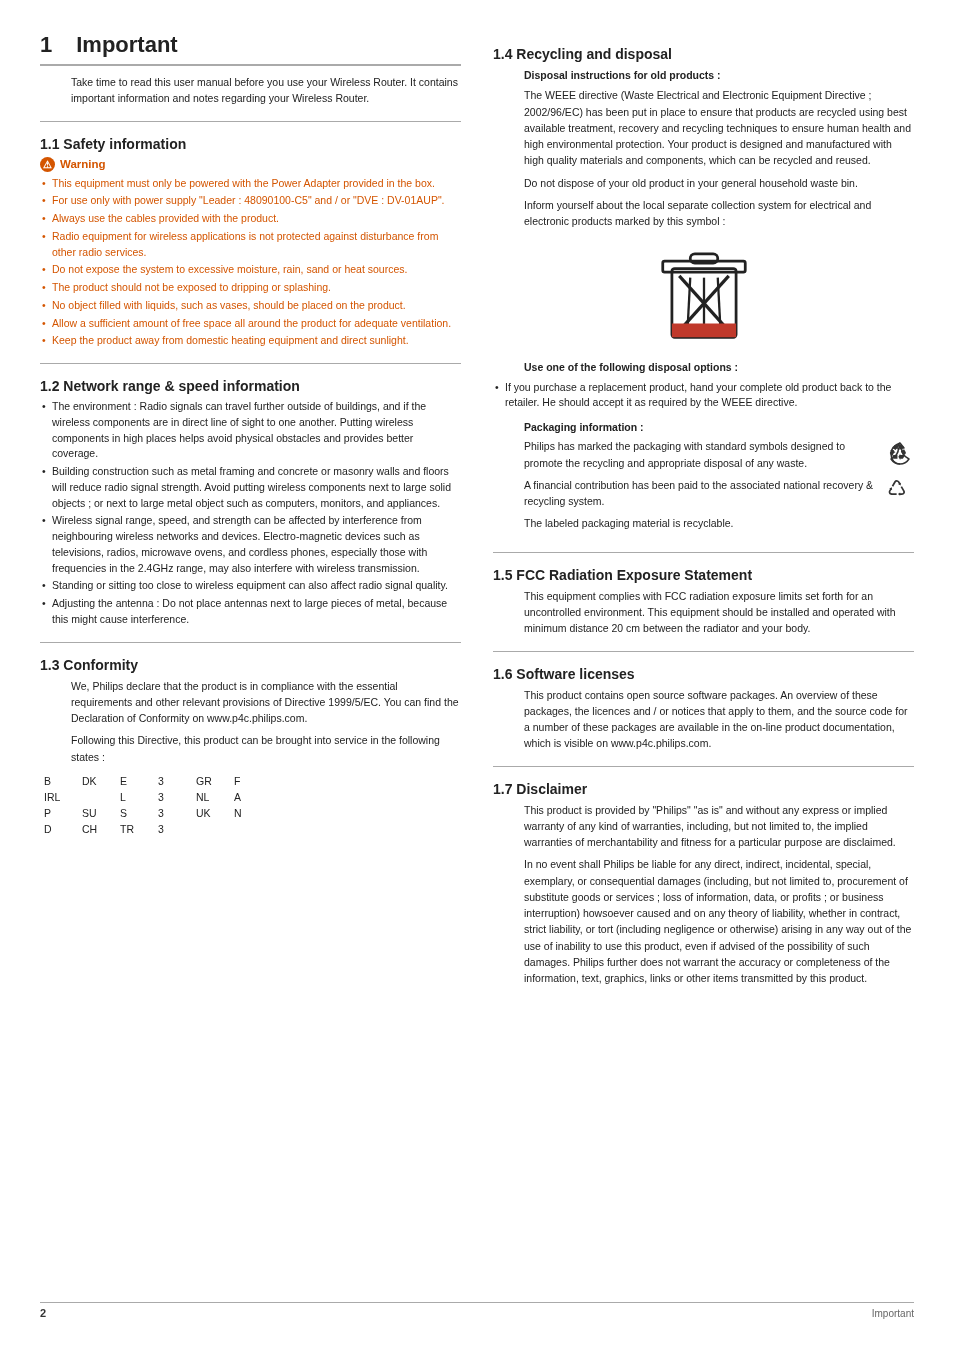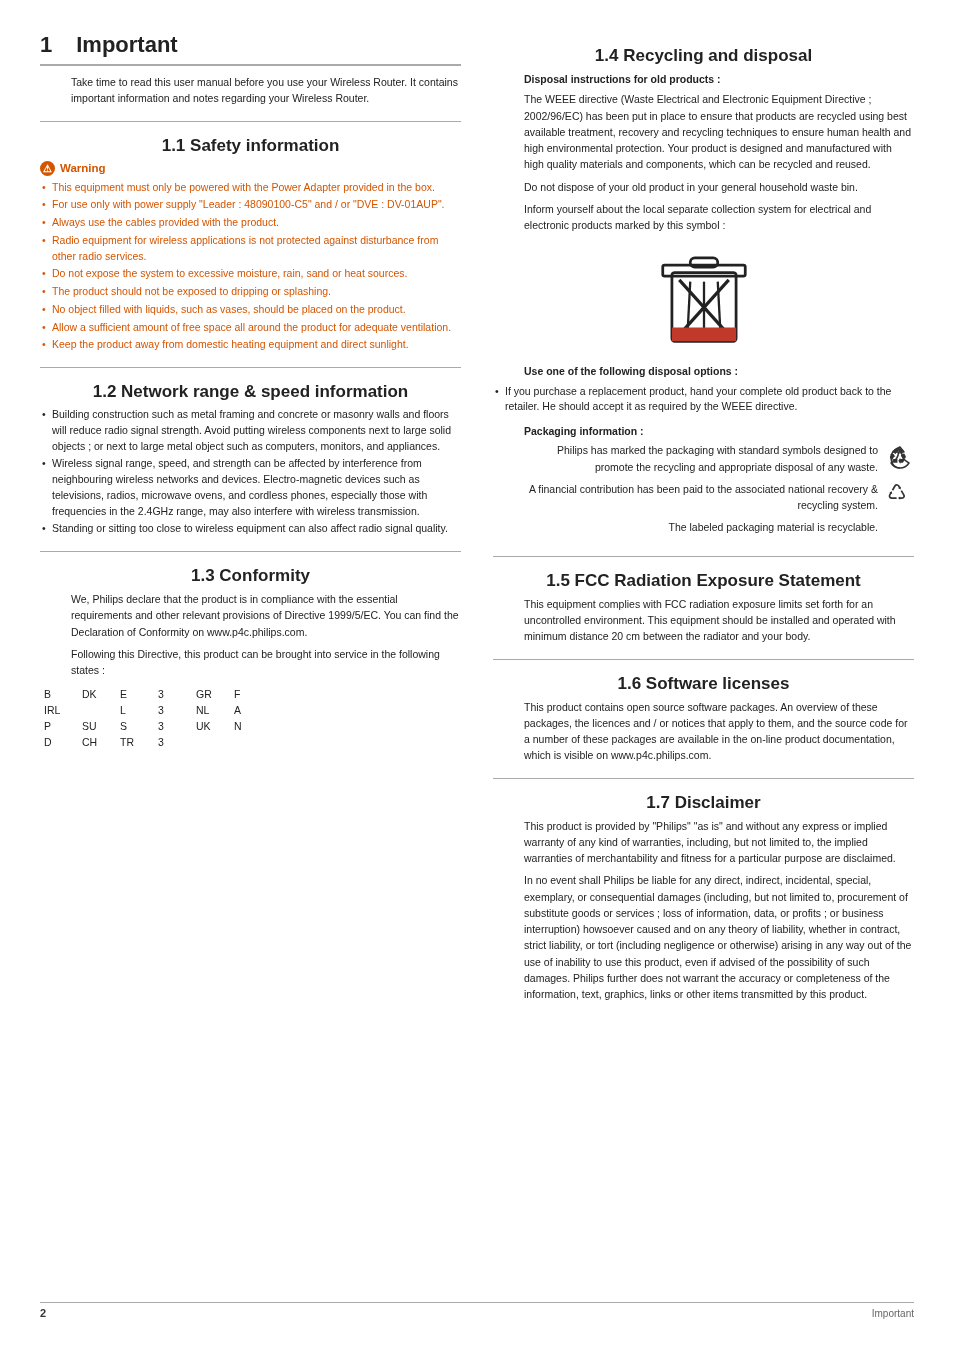--- a/index.html
+++ b/index.html
@@ -36,25 +36,24 @@
       font-size: 22px;
       font-weight: bold;
       margin-right: 12px;
     }
     .section-divider {
       border: none;
       border-top: 1px solid #aaa;
       margin: 14px 0;
     }
     .section-title {
-      font-size: 17px;
+      font-size: 14px;
       font-weight: bold;
       margin-top: 14px;
       margin-bottom: 5px;
-      text-align: center;
     }
     .warning-label {
       color: #d45500;
       font-weight: bold;
       font-size: 11.5px;
       margin-bottom: 4px;
       display: flex;
       align-items: center;
       gap: 5px;
     }
@@ -134,21 +133,20 @@
       width: 120px;
       height: 110px;
     }
     .packaging-row {
       display: flex;
       align-items: flex-start;
       gap: 8px;
     }
     .packaging-text {
       flex: 1;
-      text-align: right;
     }
     .packaging-icons {
       display: flex;
       flex-direction: column;
       align-items: center;
       gap: 6px;
       padding-top: 2px;
     }
     .footer-bar {
       display: flex;
@@ -197,23 +195,25 @@
         <li>The product should not be exposed to dripping or splashing.</li>
         <li>No object filled with liquids, such as vases, should be placed on the product.</li>
         <li>Allow a sufficient amount of free space all around the product for adequate ventilation.</li>
         <li>Keep the product away from domestic heating equipment and direct sunlight.</li>
       </ul>
 
       <hr class="section-divider">
 
       <div class="section-title">1.2   Network range &amp; speed information</div>
       <ul class="bullet-list">
+        <li>The environment : Radio signals can travel further outside of buildings, and if the wireless components are in direct line of sight to one another. Putting wireless components in high places helps avoid physical obstacles and provides better coverage.</li>
         <li>Building construction such as metal framing and concrete or masonry walls and floors will reduce radio signal strength. Avoid putting wireless components next to large solid objects ; or next to large metal object such as computers, monitors, and appliances.</li>
         <li>Wireless signal range, speed, and strength can be affected by interference from neighbouring wireless networks and devices. Electro-magnetic devices such as televisions, radios, microwave ovens, and cordless phones, especially those with frequencies in the 2.4GHz range, may also interfere with wireless transmission.</li>
         <li>Standing or sitting too close to wireless equipment can also affect radio signal quality.</li>
+        <li>Adjusting the antenna : Do not place antennas next to large pieces of metal, because this might cause interference.</li>
       </ul>
 
       <hr class="section-divider">
 
       <div class="section-title">1.3   Conformity</div>
       <p>We, Philips declare that the product is in compliance with the essential requirements and other relevant provisions of Directive 1999/5/EC. You can find the Declaration of Conformity on www.p4c.philips.com.</p>
       <p>Following this Directive, this product can be brought into service in the following states :</p>
       <table class="conformity-table">
         <tbody>
           <tr>

